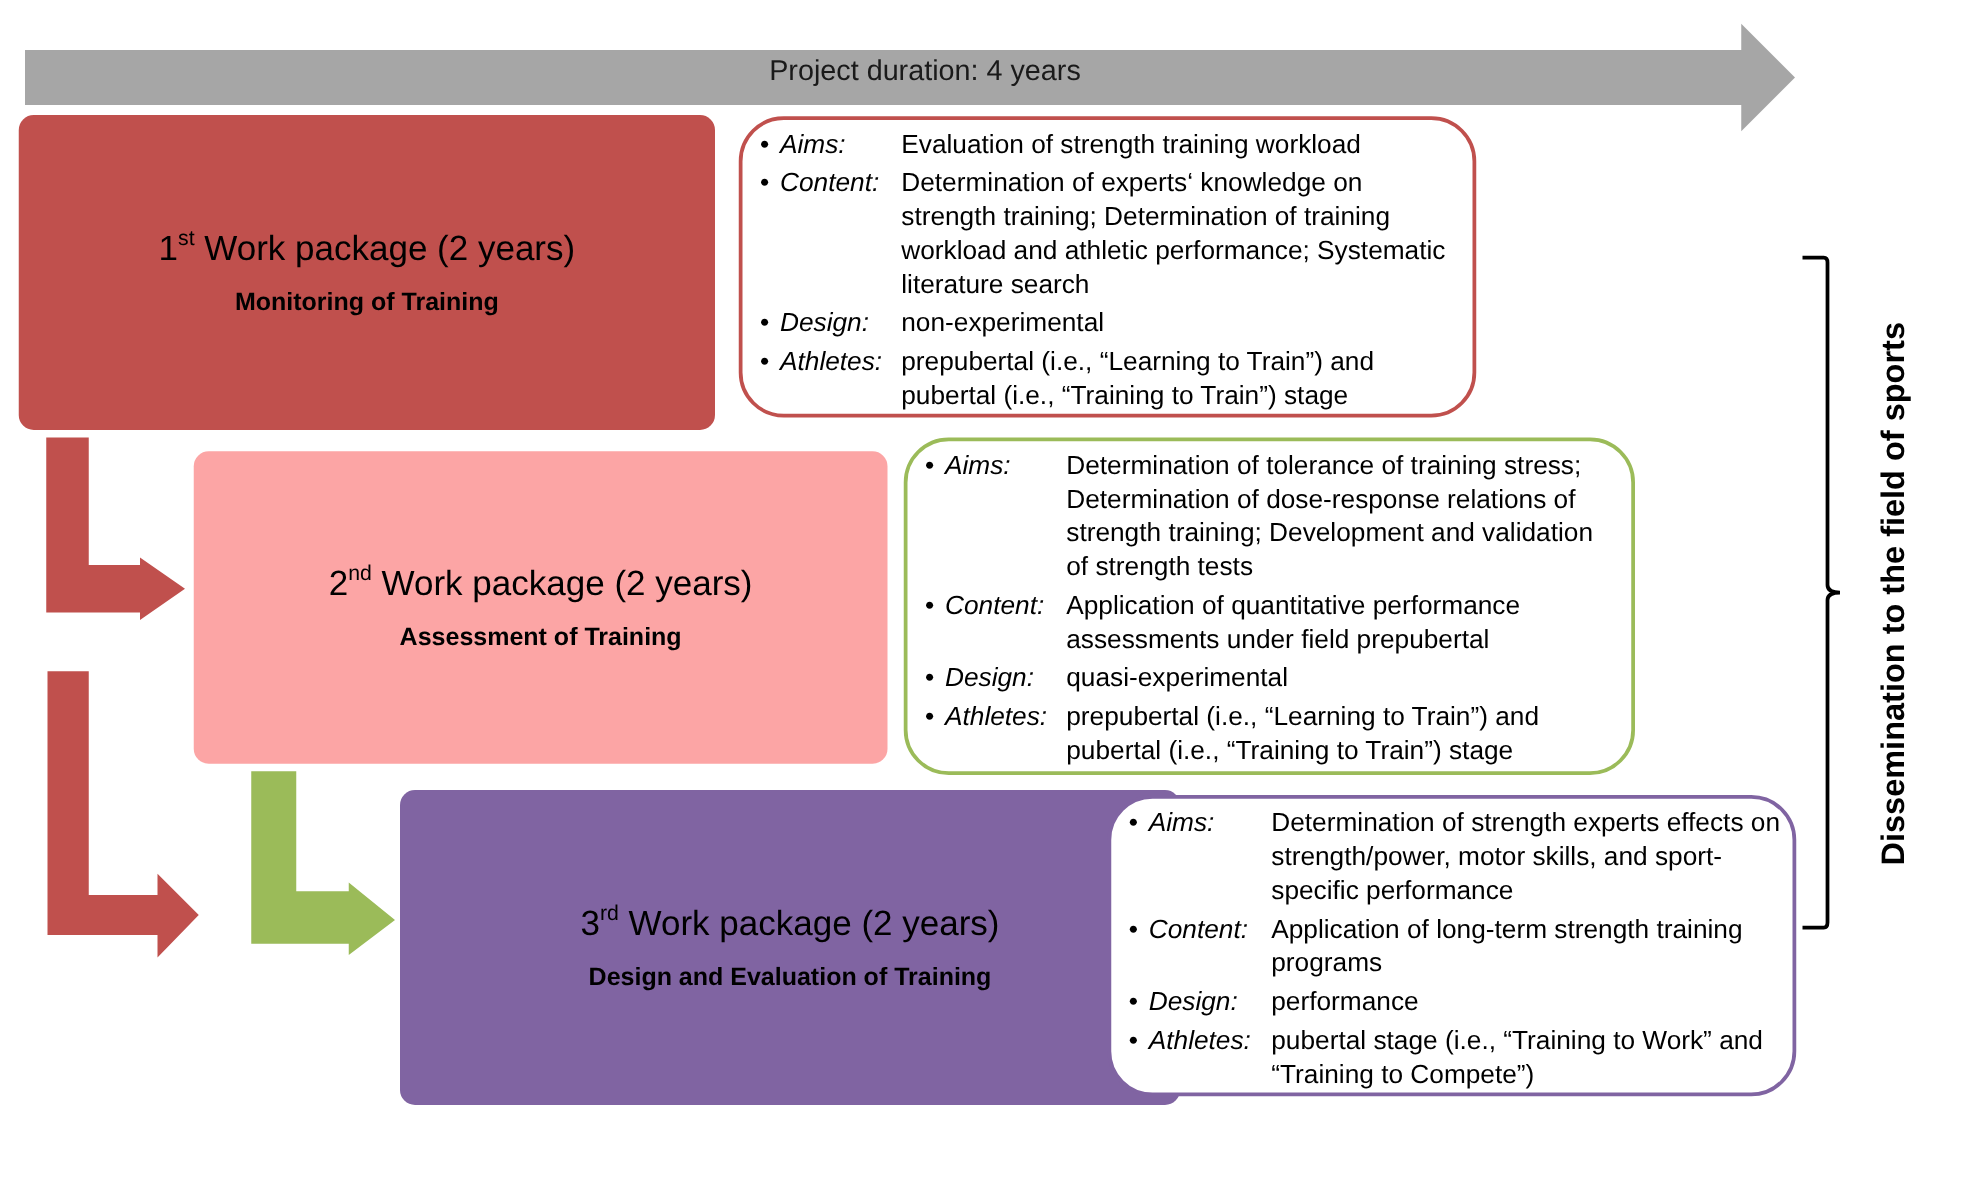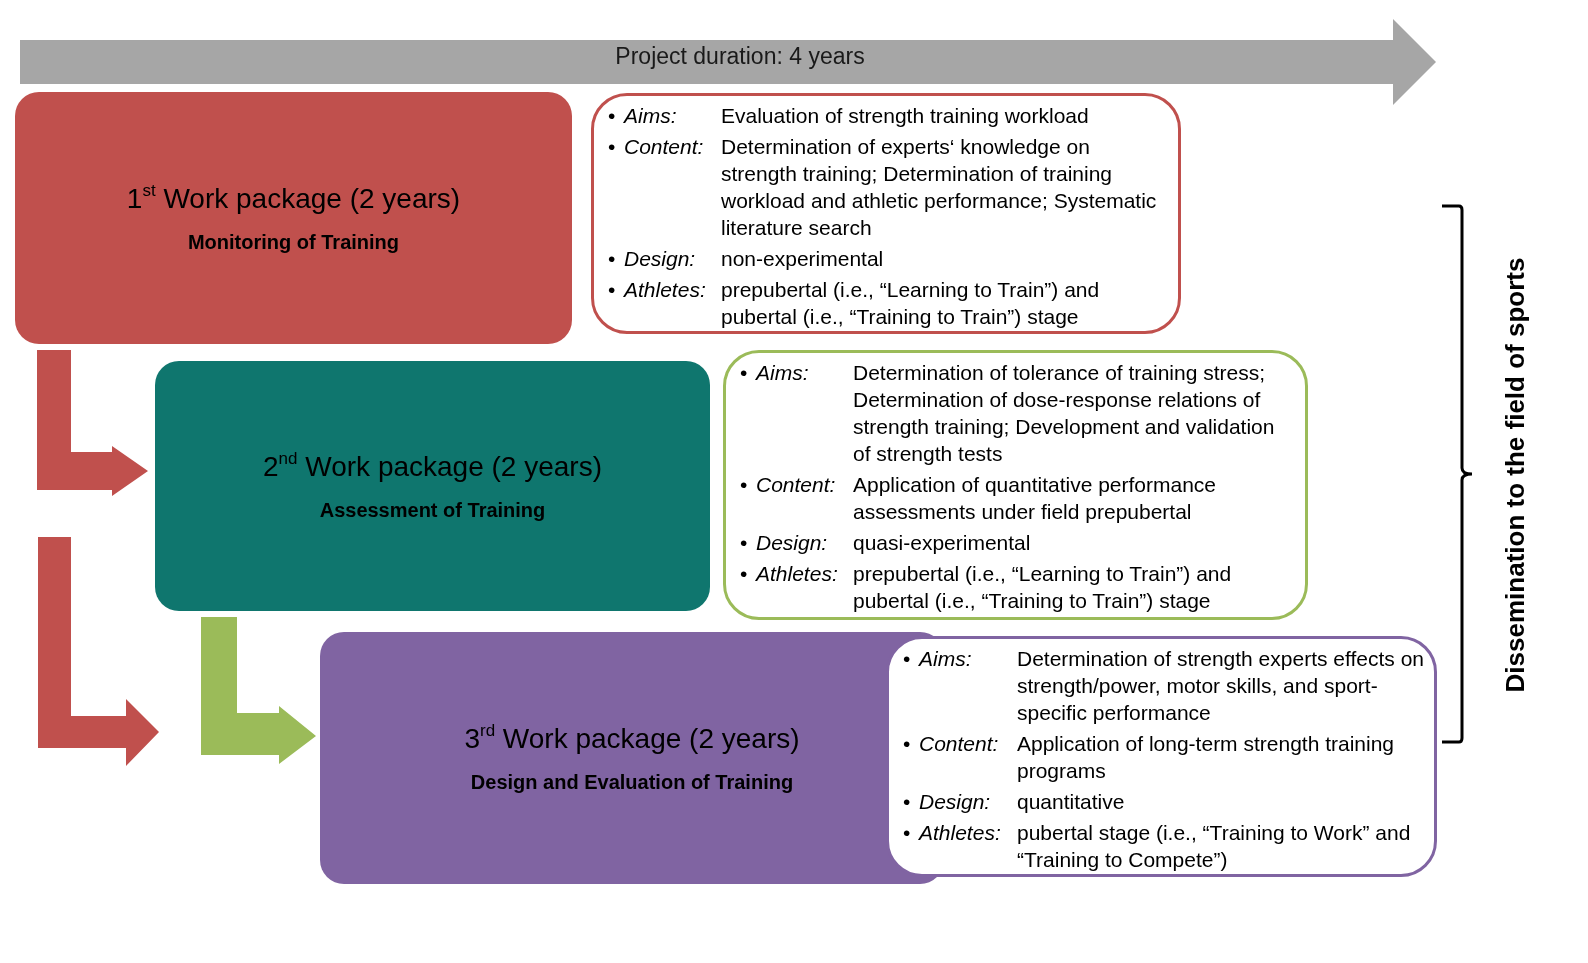--- a/index.html
+++ b/index.html
@@ -3,21 +3,21 @@
   <meta charset="utf-8">
   <style>
     html, body { margin: 0; padding: 0; background: #ffffff; }
     body { width: 1588px; height: 963px; position: relative; overflow: hidden;
            font-family: "Liberation Sans", "DejaVu Sans", sans-serif; color: #000; }
     svg.shapes { position: absolute; left: 0; top: 0; }
 
     .timeline-label { position: absolute; left: 20px; top: 40px; width: 1440px; height: 32px;
       display: flex; align-items: center; justify-content: center; font-size: 23px; color: #1a1a1a; }
 
-    .wp-box { position: absolute; border-radius: 24px; display: flex; flex-direction: column;
+    .wp-box { position: absolute; border-radius: 12px; display: flex; flex-direction: column;
       align-items: center; justify-content: center; text-align: right; }
     .wp-title { font-size: 28px; line-height: 1.2; }
     .wp-title sup { font-size: 17px; vertical-align: 12px; line-height: 0; }
     .wp-subtitle { font-size: 20px; font-weight: bold; margin-top: 16px; }
 
     .desc-box { position: absolute; background: #fff; border: 3px solid; border-radius: 36px;
       box-sizing: border-box; padding: 6px 10px 4px 14px; font-size: 21px; line-height: 27px; }
     .desc-row { display: flex; margin-bottom: 4px; }
     .desc-row:last-child { margin-bottom: 0; }
     .bullet { width: 16px; flex: none; }
@@ -67,21 +67,21 @@
       <span class="desc-key" style="width: 97px;">Design:</span>
       <span class="desc-val">non-experimental</span>
     </div>
     <div class="desc-row">
       <span class="bullet">•</span>
       <span class="desc-key" style="width: 97px;">Athletes:</span>
       <span class="desc-val">prepubertal (i.e., “Learning to Train”) and pubertal (i.e., “Training to Train”) stage</span>
     </div>
   </div>
 
-<div class="wp-box" id="wp2" style="left: 155px; top: 361px; width: 555px; height: 250px; background: #0f766e;">
+<div class="wp-box" id="wp2" style="left: 155px; top: 361px; width: 555px; height: 250px; background: #fca5a5;">
   <div class="wp-title">
     <span>2</span><sup>nd</sup><span> Work package (2 years)</span>
   </div>
   <div class="wp-subtitle">Assessment of Training</div>
 </div>
 
 <div class="desc-box" id="desc2" style="left: 723px; top: 350px; width: 585px; height: 270px; border-color: rgb(155, 187, 89);">
     <div class="desc-row">
       <span class="bullet">•</span>
       <span class="desc-key" style="width: 97px;">Aims:</span>
@@ -118,21 +118,21 @@
       <span class="desc-val">Determination of strength experts effects on strength/power, motor skills, and sport-specific performance</span>
     </div>
     <div class="desc-row">
       <span class="bullet">•</span>
       <span class="desc-key" style="width: 98px;">Content:</span>
       <span class="desc-val">Application of long-term strength training programs</span>
     </div>
     <div class="desc-row">
       <span class="bullet">•</span>
       <span class="desc-key" style="width: 98px;">Design:</span>
-      <span class="desc-val">quantitative</span>
+      <span class="desc-val">performance</span>
     </div>
     <div class="desc-row">
       <span class="bullet">•</span>
       <span class="desc-key" style="width: 98px;">Athletes:</span>
       <span class="desc-val">pubertal stage (i.e., “Training to Work” and “Training to Compete”)</span>
     </div>
   </div>
 
 <div class="dissemination">Dissemination to the field of sports</div>
 

